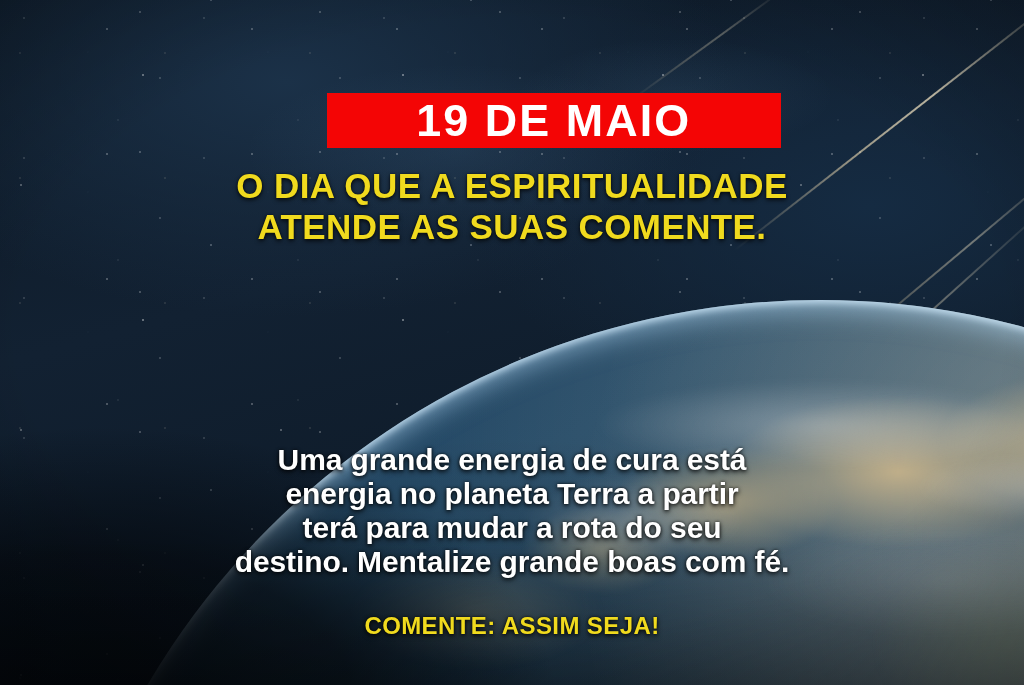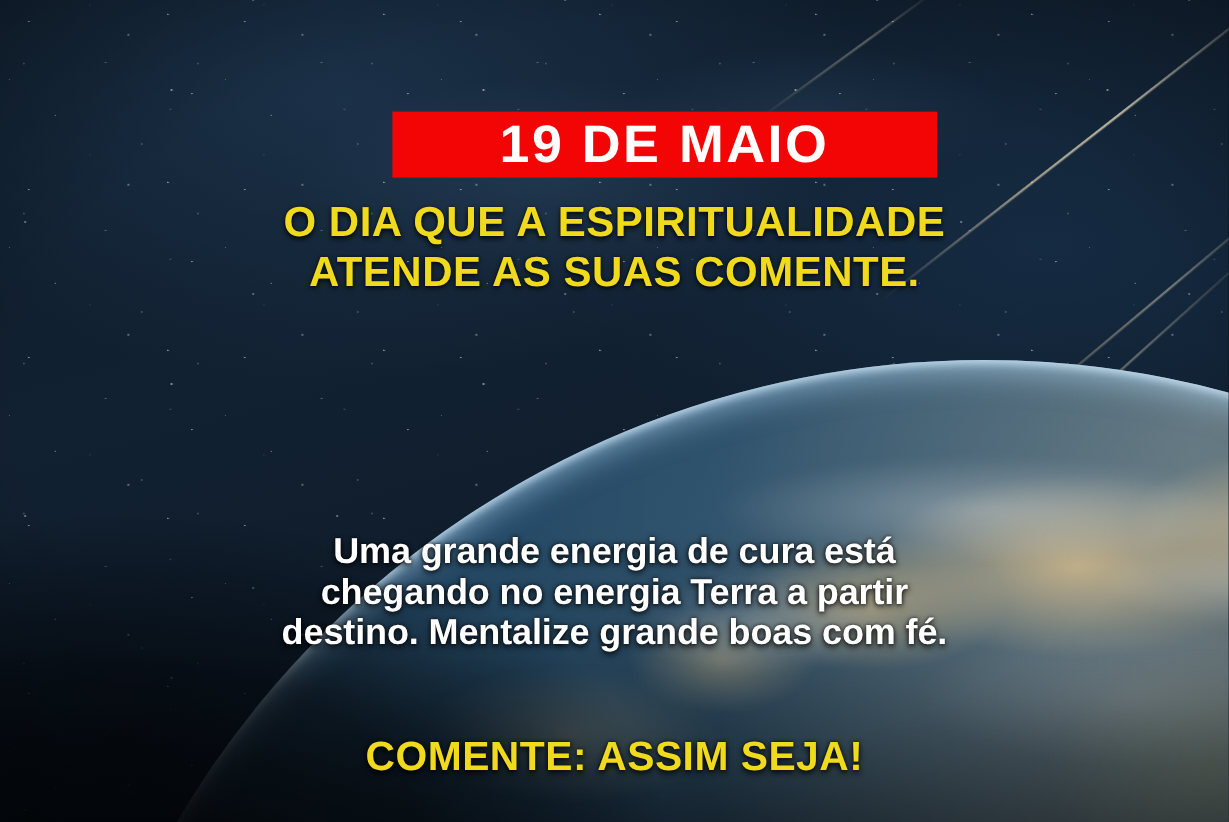--- a/index.html
+++ b/index.html
@@ -239,21 +239,21 @@
   }
   .body-line { display: block; white-space: nowrap; }
 
   .cta {
     position: absolute;
     left: 0;
     right: 0;
     top: 612px;
     color: #f0da1e;
     font-family: "Liberation Sans", sans-serif;
-    font-size: 34px;
+    font-size: 24px;
     font-weight: bold;
     letter-spacing: .4px;
     text-shadow: 0 2px 5px rgba(0,0,0,.85), 0 0 3px rgba(0,0,0,.7);
   }
 </style>
 </head>
 <body>
 
 <div id="poster">
 
@@ -286,21 +286,22 @@
       <span class="date-banner-text">19 DE MAIO</span>
     </div>
 
     <div class="headline">
       <span class="headline-line">O DIA QUE A ESPIRITUALIDADE</span>
       <span class="headline-line">ATENDE AS SUAS COMENTE.</span>
     </div>
 
     <div class="body-copy">
       <span class="body-line">Uma grande energia de cura está</span>
-      <span class="body-line">chegando no energia Terra a partir</span>
+      <span class="body-line">energia no planeta Terra a partir</span>
+      <span class="body-line">terá para mudar a rota do seu</span>
       <span class="body-line">destino. Mentalize grande boas com fé.</span>
     </div>
 
     <div class="cta">
       <span>COMENTE: ASSIM SEJA!</span>
     </div>
 
   </div>
 </div>
 

